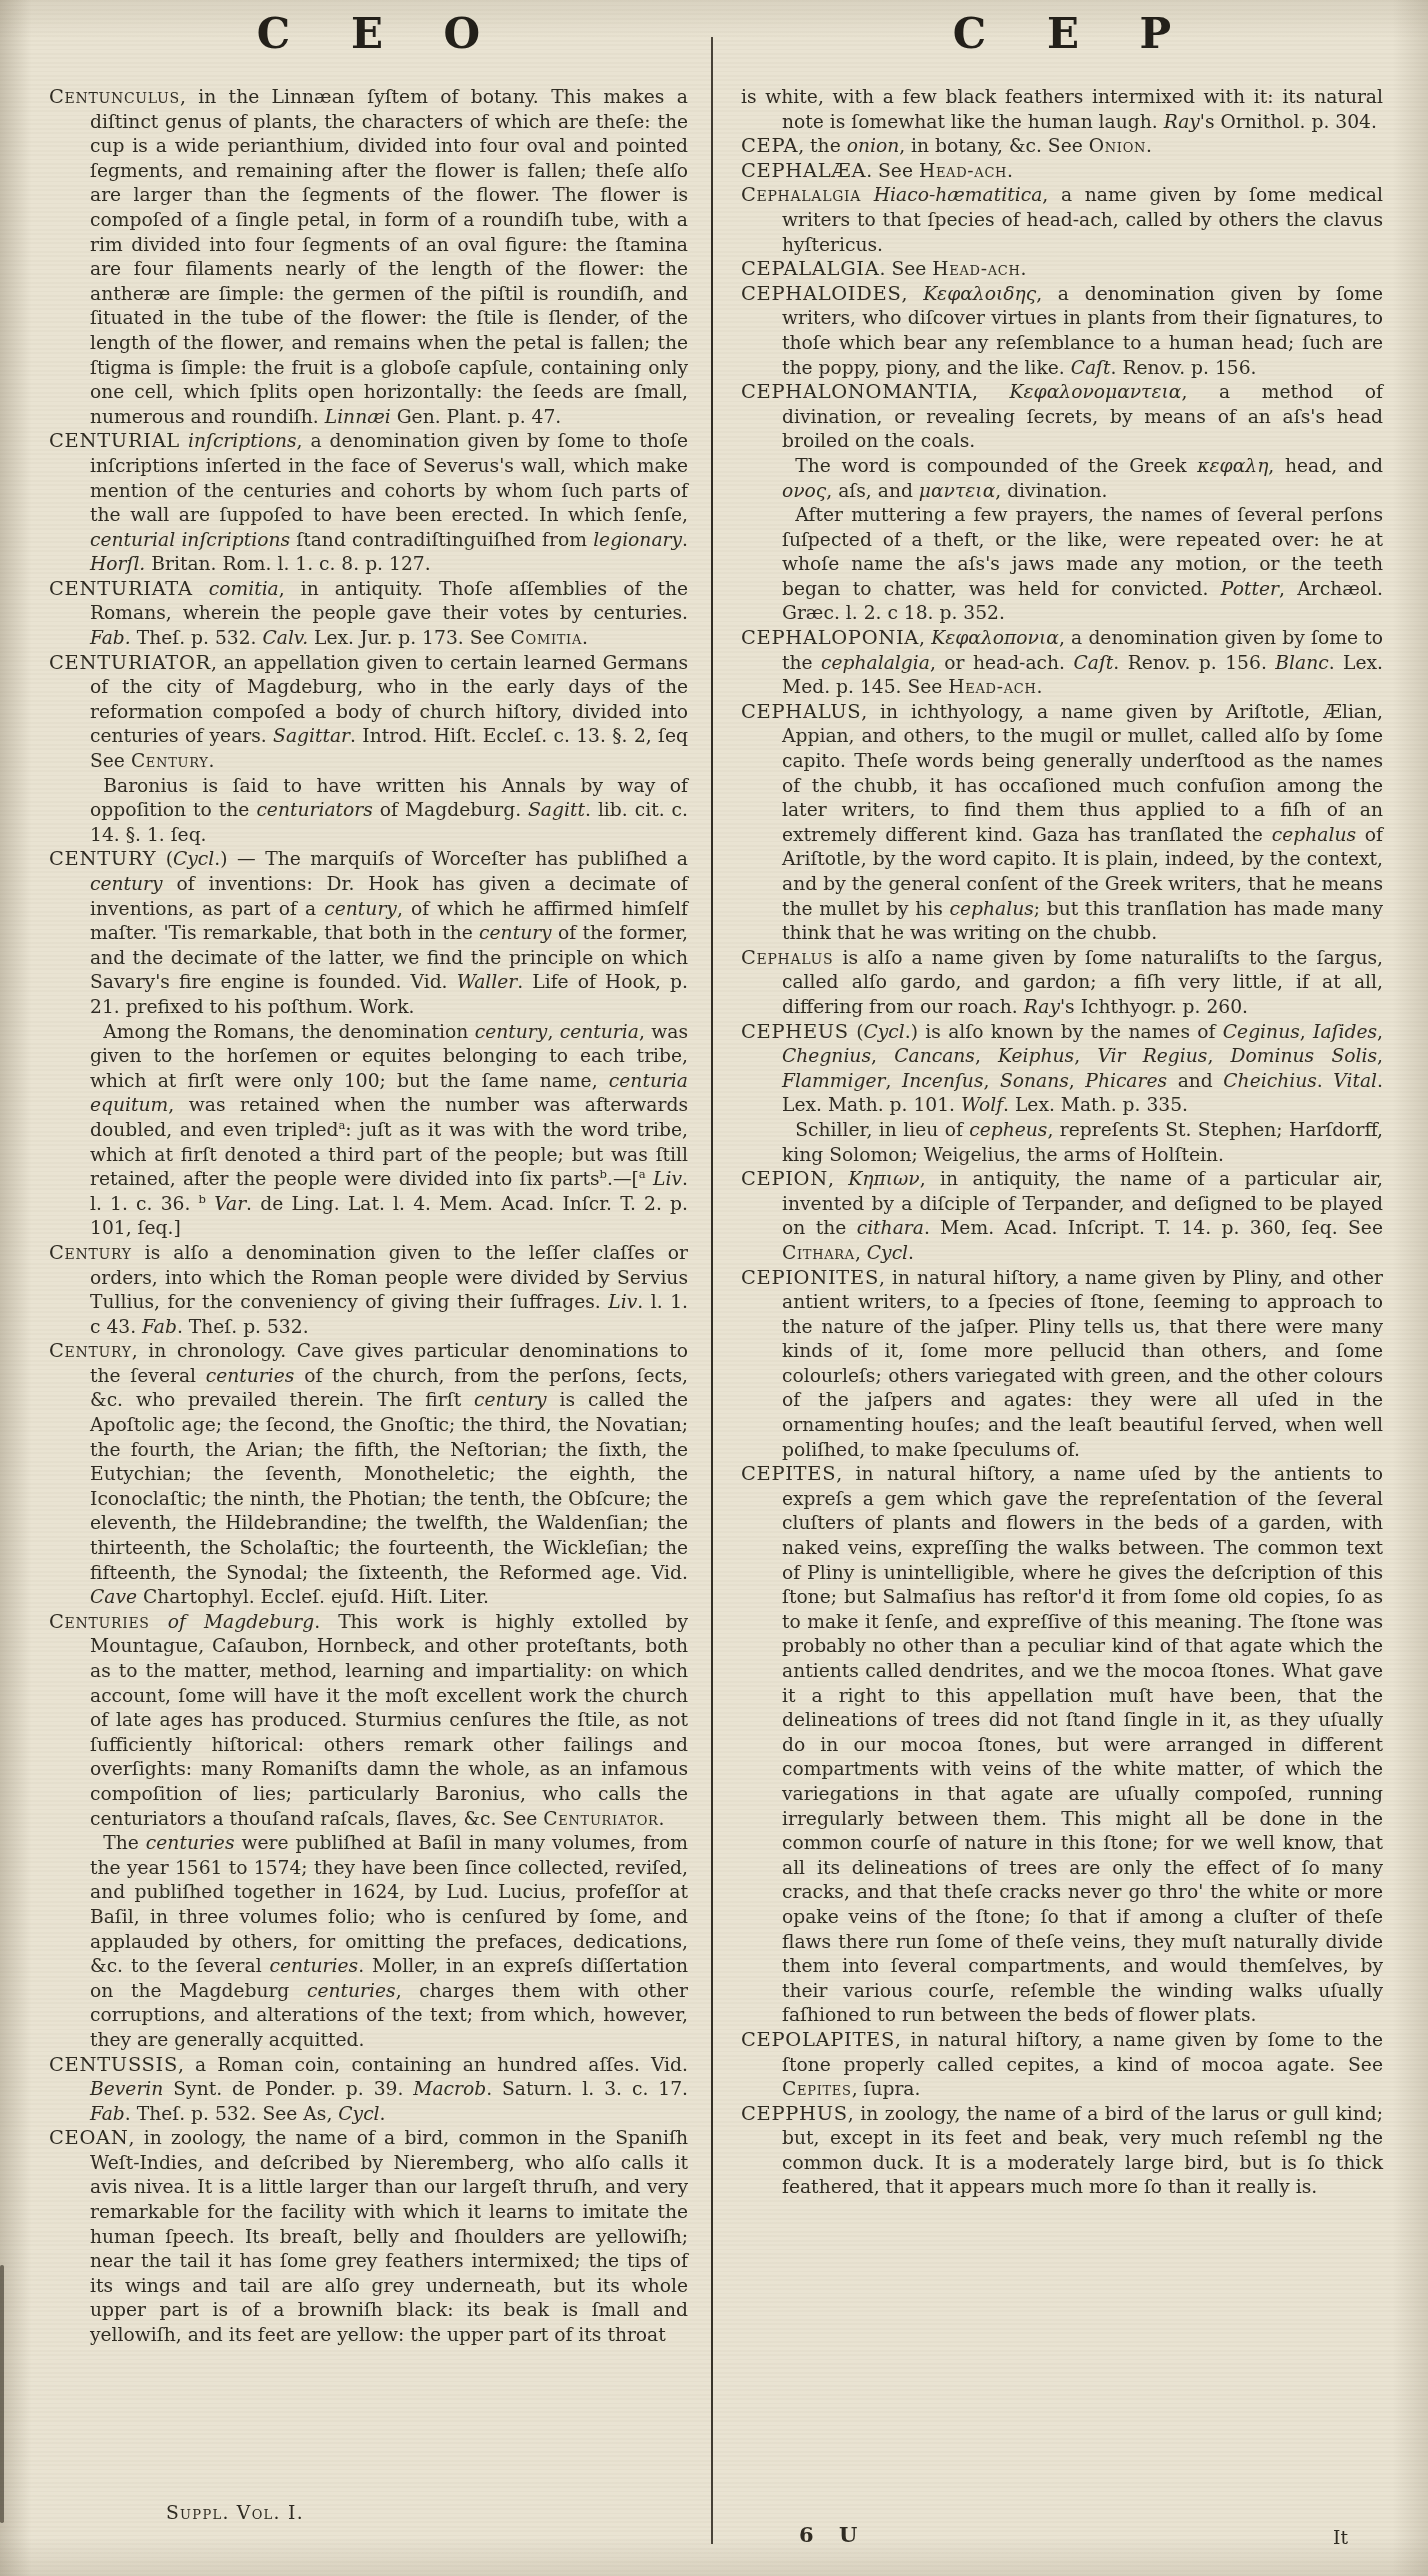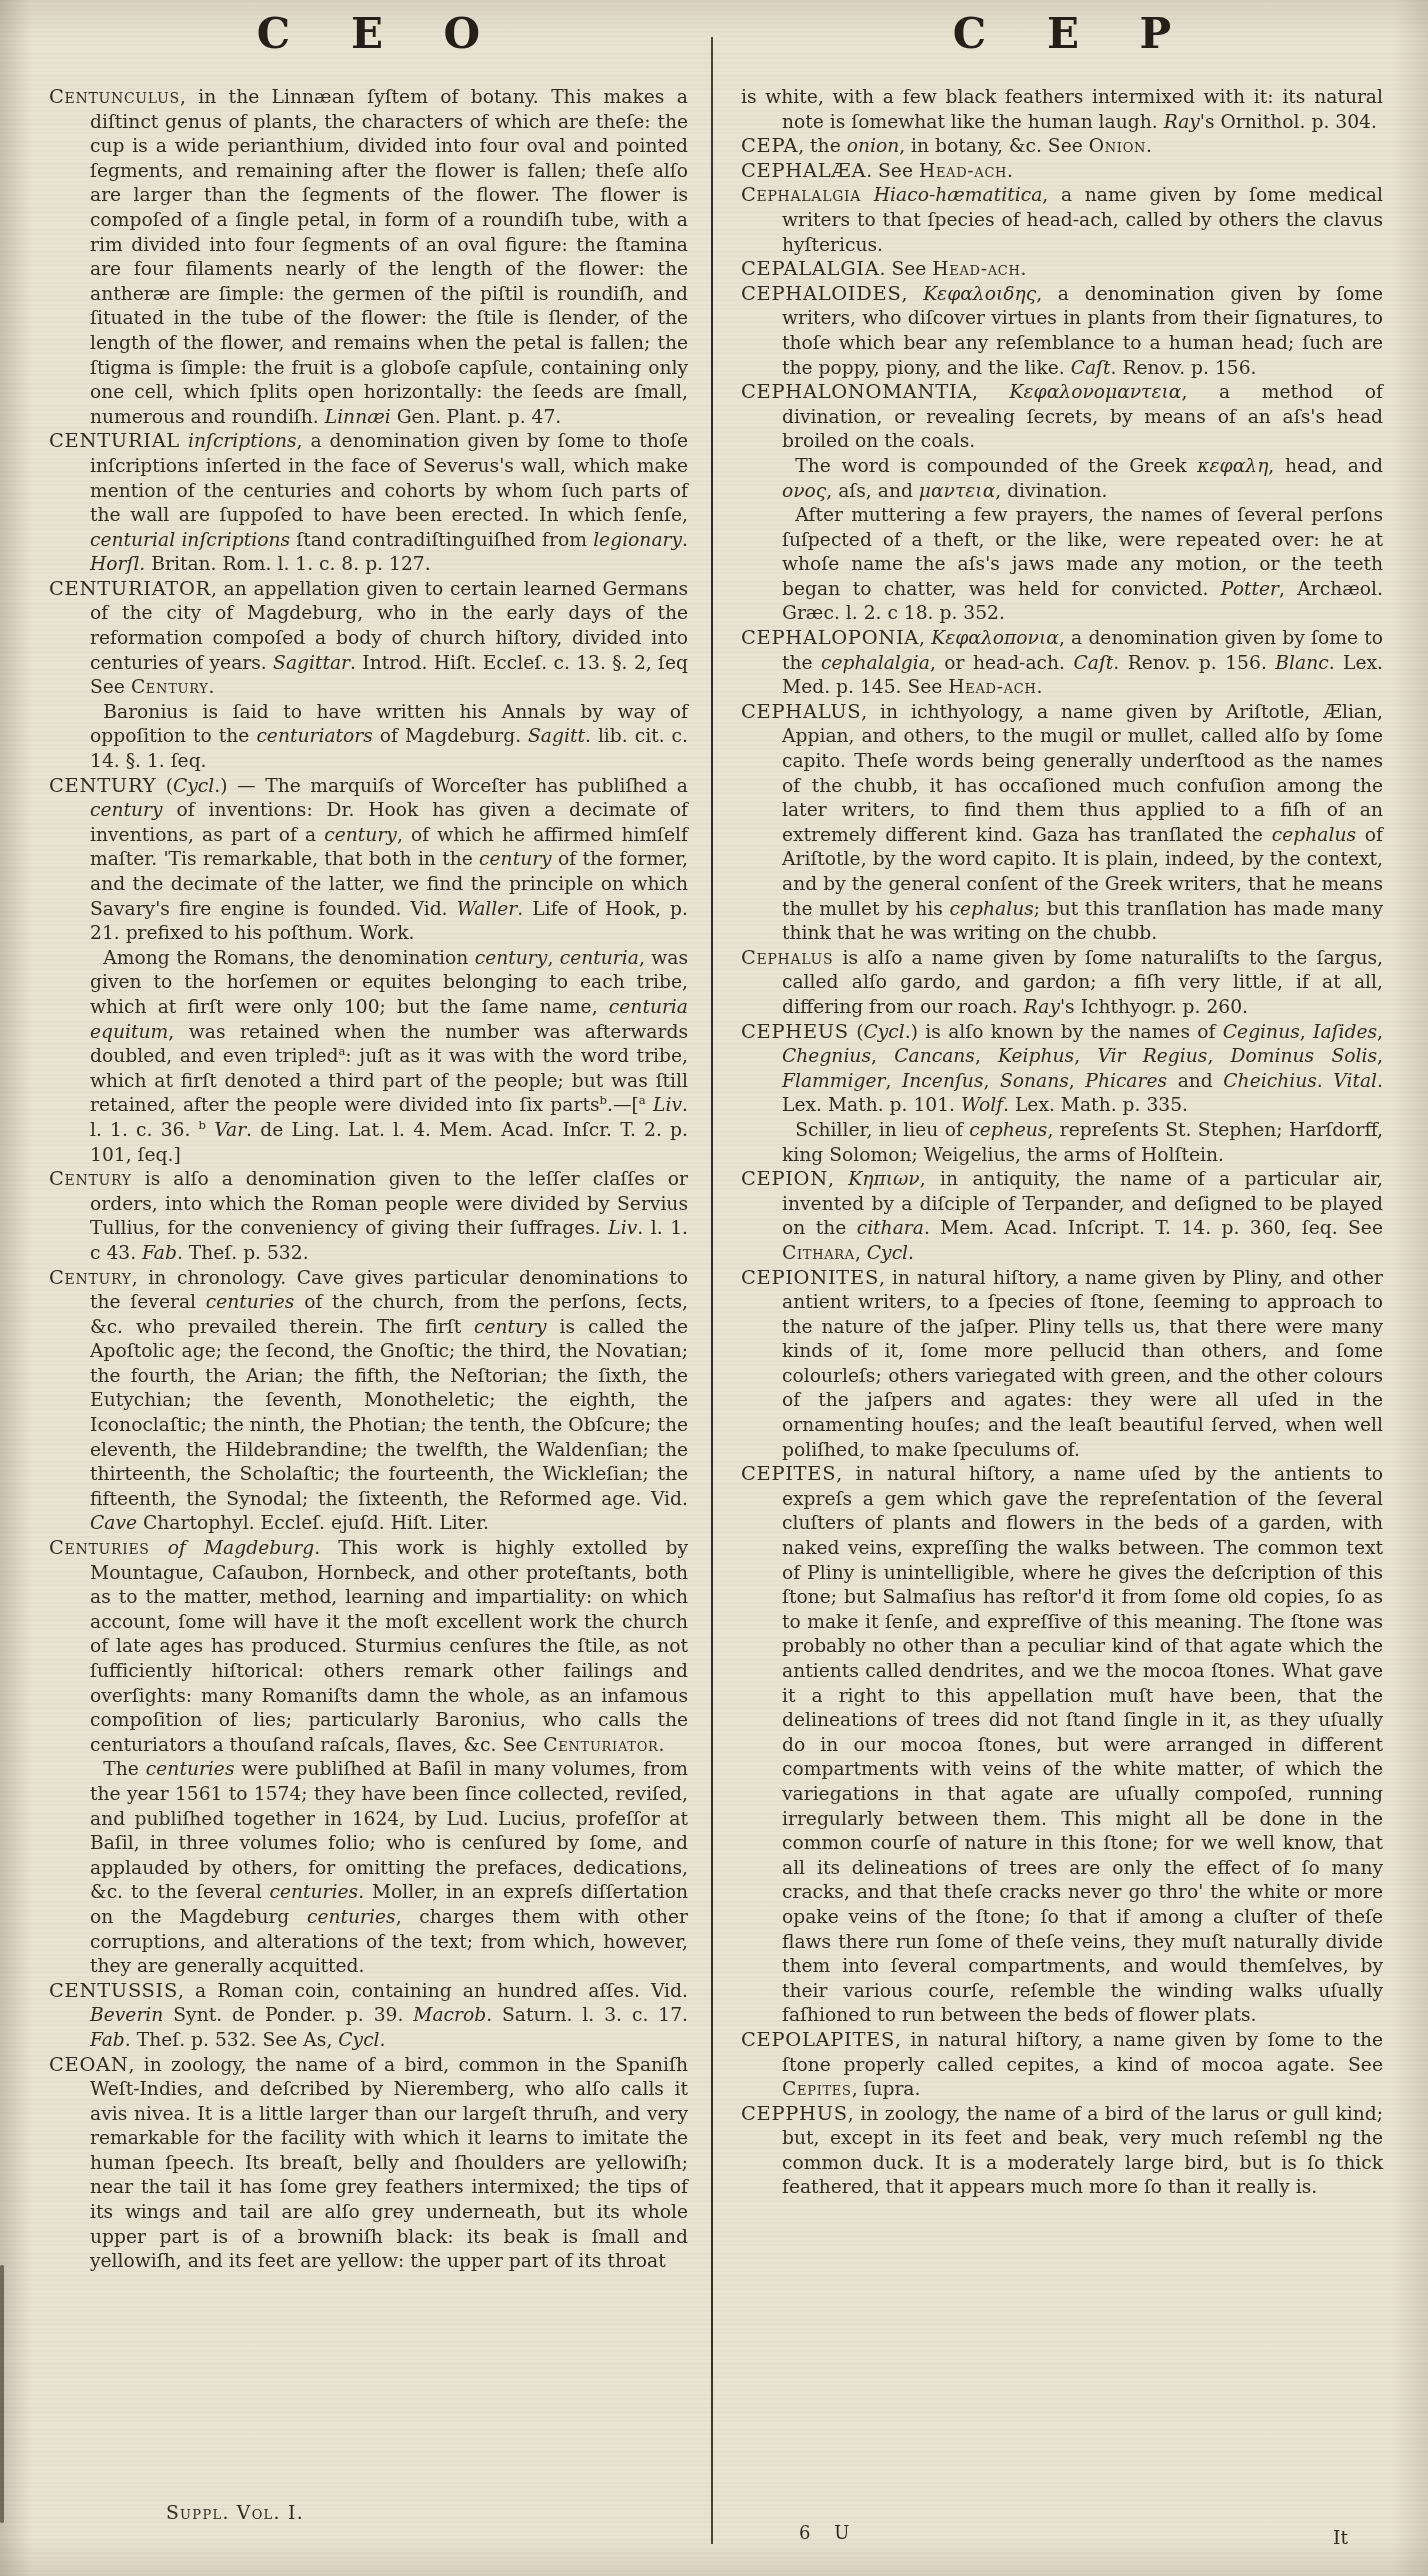--- a/index.html
+++ b/index.html
@@ -44,41 +44,42 @@
   .hw{font-variant:small-caps;letter-spacing:0.7px;font-size:1.04em;}
   .sc{font-variant:small-caps;letter-spacing:0.7px;}
   .it{font-style:italic;}
   sup{font-size:.62em;line-height:0;}
   .footer-left{
     position:absolute;left:166px;top:2502px;
     font-size:18.7px;font-variant:small-caps;letter-spacing:1.3px;color:#2f2b22;text-align:center;
   }
   .sig{
     position:absolute;left:799px;top:2522px;
-    font-size:18px;color:#2f2b22;letter-spacing:9px;
+    font-size:21px;color:#2f2b22;letter-spacing:9px;font-weight:bold;
   }
   .catchword{
     position:absolute;left:1333px;top:2527px;
     font-size:18.7px;color:#2f2b22;text-align:center;
   }
   .edge-mark{
     position:absolute;left:0;top:2265px;width:3.6px;height:258px;
     background:rgba(40,34,24,.55);border-radius:1.8px;
   }
 </style>
 </head>
 <body>
 
 <div class="page">
   <div class="running-head left">C E O</div>
   <div class="running-head right">C E P</div>
   <div class="col-divider"></div>
   <div class="col left" id="col-left">
       <p class="entry"><span class="hw">Centunculus</span>, in the Linnæan ſyſtem of botany. This makes a diſtinct genus of plants, the characters of which are theſe: the cup is a wide perianthium, divided into four oval and pointed ſegments, and remaining after the flower is fallen; theſe alſo are larger than the ſegments of the flower. The flower is compoſed of a ſingle petal, in form of a roundiſh tube, with a rim divided into four ſegments of an oval figure: the ſtamina are four filaments nearly of the length of the flower: the antheræ are ſimple: the germen of the piſtil is roundiſh, and ſituated in the tube of the flower: the ſtile is ſlender, of the length of the flower, and remains when the petal is fallen; the ſtigma is ſimple: the fruit is a globoſe capſule, containing only one cell, which ſplits open horizontally: the ſeeds are ſmall, numerous and roundiſh. <i class="it">Linnæi</i> Gen. Plant. p. 47.</p>
       <p class="entry"><span class="hw">CENTURIAL</span> <i class="it">inſcriptions</i>, a denomination given by ſome to thoſe inſcriptions inſerted in the face of Severus's wall, which make mention of the centuries and cohorts by whom ſuch parts of the wall are ſuppoſed to have been erected. In which ſenſe, <i class="it">centurial inſcriptions</i> ſtand contradiſtinguiſhed from <i class="it">legionary</i>. <i class="it">Horſl.</i> Britan. Rom. l. 1. c. 8. p. 127.</p>
+      <p class="entry"><span class="hw">CENTURIATA</span> <i class="it">comitia</i>, in antiquity. Thoſe aſſemblies of the Romans, wherein the people gave their votes by centuries. <i class="it">Fab.</i> Theſ. p. 532. <i class="it">Calv.</i> Lex. Jur. p. 173. See <span class="sc">Comitia</span>.</p>
       <p class="entry"><span class="hw">CENTURIATOR</span>, an appellation given to certain learned Germans of the city of Magdeburg, who in the early days of the reformation compoſed a body of church hiſtory, divided into centuries of years. <i class="it">Sagittar</i>. Introd. Hiſt. Eccleſ. c. 13. §. 2, ſeq See <span class="sc">Century</span>.</p>
       <p class="sub">Baronius is ſaid to have written his Annals by way of oppoſition to the <i class="it">centuriators</i> of Magdeburg. <i class="it">Sagitt</i>. lib. cit. c. 14. §. 1. ſeq.</p>
       <p class="entry"><span class="hw">CENTURY</span> (<i class="it">Cycl</i>.) — The marquiſs of Worceſter has publiſhed a <i class="it">century</i> of inventions: Dr. Hook has given a decimate of inventions, as part of a <i class="it">century</i>, of which he affirmed himſelf maſter. 'Tis remarkable, that both in the <i class="it">century</i> of the former, and the decimate of the latter, we find the principle on which Savary's fire engine is founded. Vid. <i class="it">Waller</i>. Life of Hook, p. 21. prefixed to his poſthum. Work.</p>
       <p class="sub">Among the Romans, the denomination <i class="it">century</i>, <i class="it">centuria</i>, was given to the horſemen or equites belonging to each tribe, which at firſt were only 100; but the ſame name, <i class="it">centuria equitum</i>, was retained when the number was afterwards doubled, and even tripled<sup>a</sup>: juſt as it was with the word tribe, which at firſt denoted a third part of the people; but was ſtill retained, after the people were divided into ſix parts<sup>b</sup>.—[<sup>a</sup> <i class="it">Liv</i>. l. 1. c. 36. <sup>b</sup> <i class="it">Var</i>. de Ling. Lat. l. 4. Mem. Acad. Inſcr. T. 2. p. 101, ſeq.]</p>
       <p class="entry"><span class="hw">Century</span> is alſo a denomination given to the leſſer claſſes or orders, into which the Roman people were divided by Servius Tullius, for the conveniency of giving their ſuffrages. <i class="it">Liv</i>. l. 1. c 43. <i class="it">Fab</i>. Theſ. p. 532.</p>
       <p class="entry"><span class="hw">Century</span>, in chronology. Cave gives particular denominations to the ſeveral <i class="it">centuries</i> of the church, from the perſons, ſects, &amp;c. who prevailed therein. The firſt <i class="it">century</i> is called the Apoſtolic age; the ſecond, the Gnoſtic; the third, the Novatian; the fourth, the Arian; the fifth, the Neſtorian; the ſixth, the Eutychian; the ſeventh, Monotheletic; the eighth, the Iconoclaſtic; the ninth, the Photian; the tenth, the Obſcure; the eleventh, the Hildebrandine; the twelfth, the Waldenſian; the thirteenth, the Scholaſtic; the fourteenth, the Wickleſian; the fifteenth, the Synodal; the ſixteenth, the Reformed age. Vid. <i class="it">Cave</i> Chartophyl. Eccleſ. ejuſd. Hiſt. Liter.</p>
       <p class="entry"><span class="hw">Centuries</span> <i class="it">of Magdeburg</i>. This work is highly extolled by Mountague, Caſaubon, Hornbeck, and other proteſtants, both as to the matter, method, learning and impartiality: on which account, ſome will have it the moſt excellent work the church of late ages has produced. Sturmius cenſures the ſtile, as not ſufficiently hiſtorical: others remark other failings and overſights: many Romaniſts damn the whole, as an infamous compoſition of lies; particularly Baronius, who calls the centuriators a thouſand raſcals, ſlaves, &amp;c. See <span class="sc">Centuriator</span>.</p>
       <p class="sub">The <i class="it">centuries</i> were publiſhed at Baſil in many volumes, from the year 1561 to 1574; they have been ſince collected, reviſed, and publiſhed together in 1624, by Lud. Lucius, profeſſor at Baſil, in three volumes folio; who is cenſured by ſome, and applauded by others, for omitting the prefaces, dedications, &amp;c. to the ſeveral <i class="it">centuries</i>. Moller, in an expreſs diſſertation on the Magdeburg <i class="it">centuries</i>, charges them with other corruptions, and alterations of the text; from which, however, they are generally acquitted.</p>
       <p class="entry"><span class="hw">CENTUSSIS</span>, a Roman coin, containing an hundred aſſes. Vid. <i class="it">Beverin</i> Synt. de Ponder. p. 39. <i class="it">Macrob</i>. Saturn. l. 3. c. 17. <i class="it">Fab</i>. Theſ. p. 532. See As, <i class="it">Cycl</i>.</p>
       <p class="entry"><span class="hw">CEOAN</span>, in zoology, the name of a bird, common in the Spaniſh Weſt-Indies, and deſcribed by Nieremberg, who alſo calls it avis nivea. It is a little larger than our largeſt thruſh, and very remarkable for the facility with which it learns to imitate the human ſpeech. Its breaſt, belly and ſhoulders are yellowiſh; near the tail it has ſome grey feathers intermixed; the tips of its wings and tail are alſo grey underneath, but its whole upper part is of a browniſh black: its beak is ſmall and yellowiſh, and its feet are yellow: the upper part of its throat</p>

